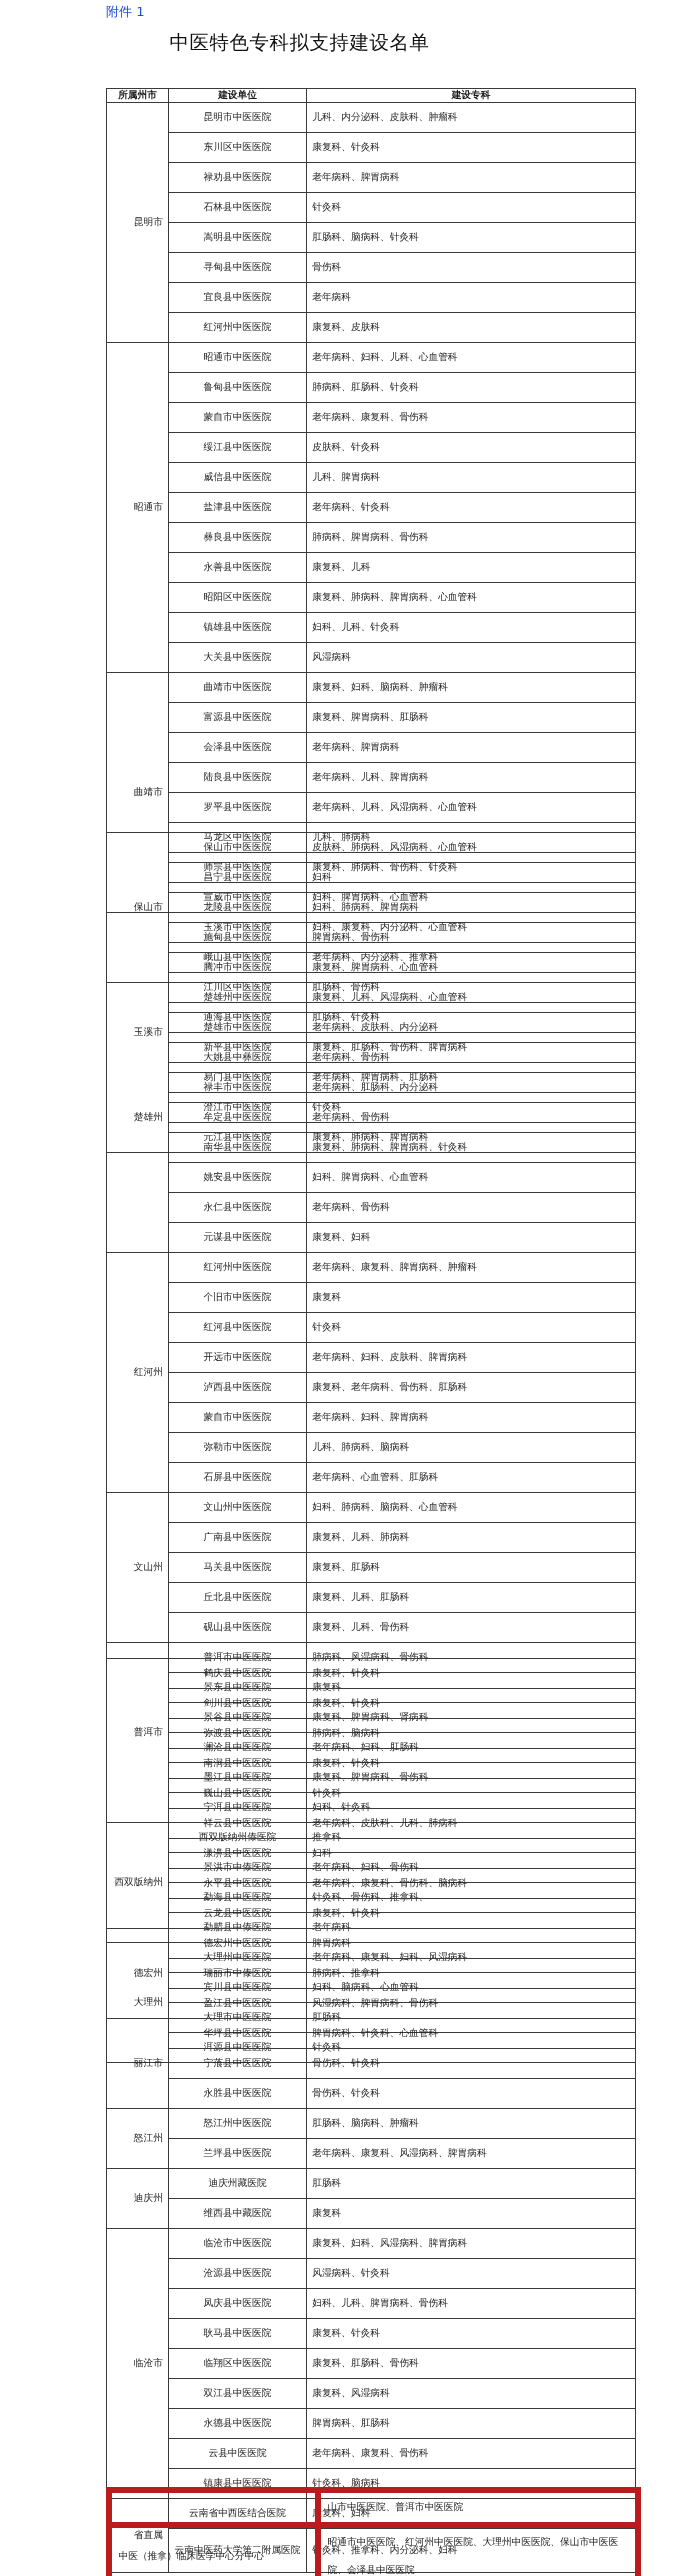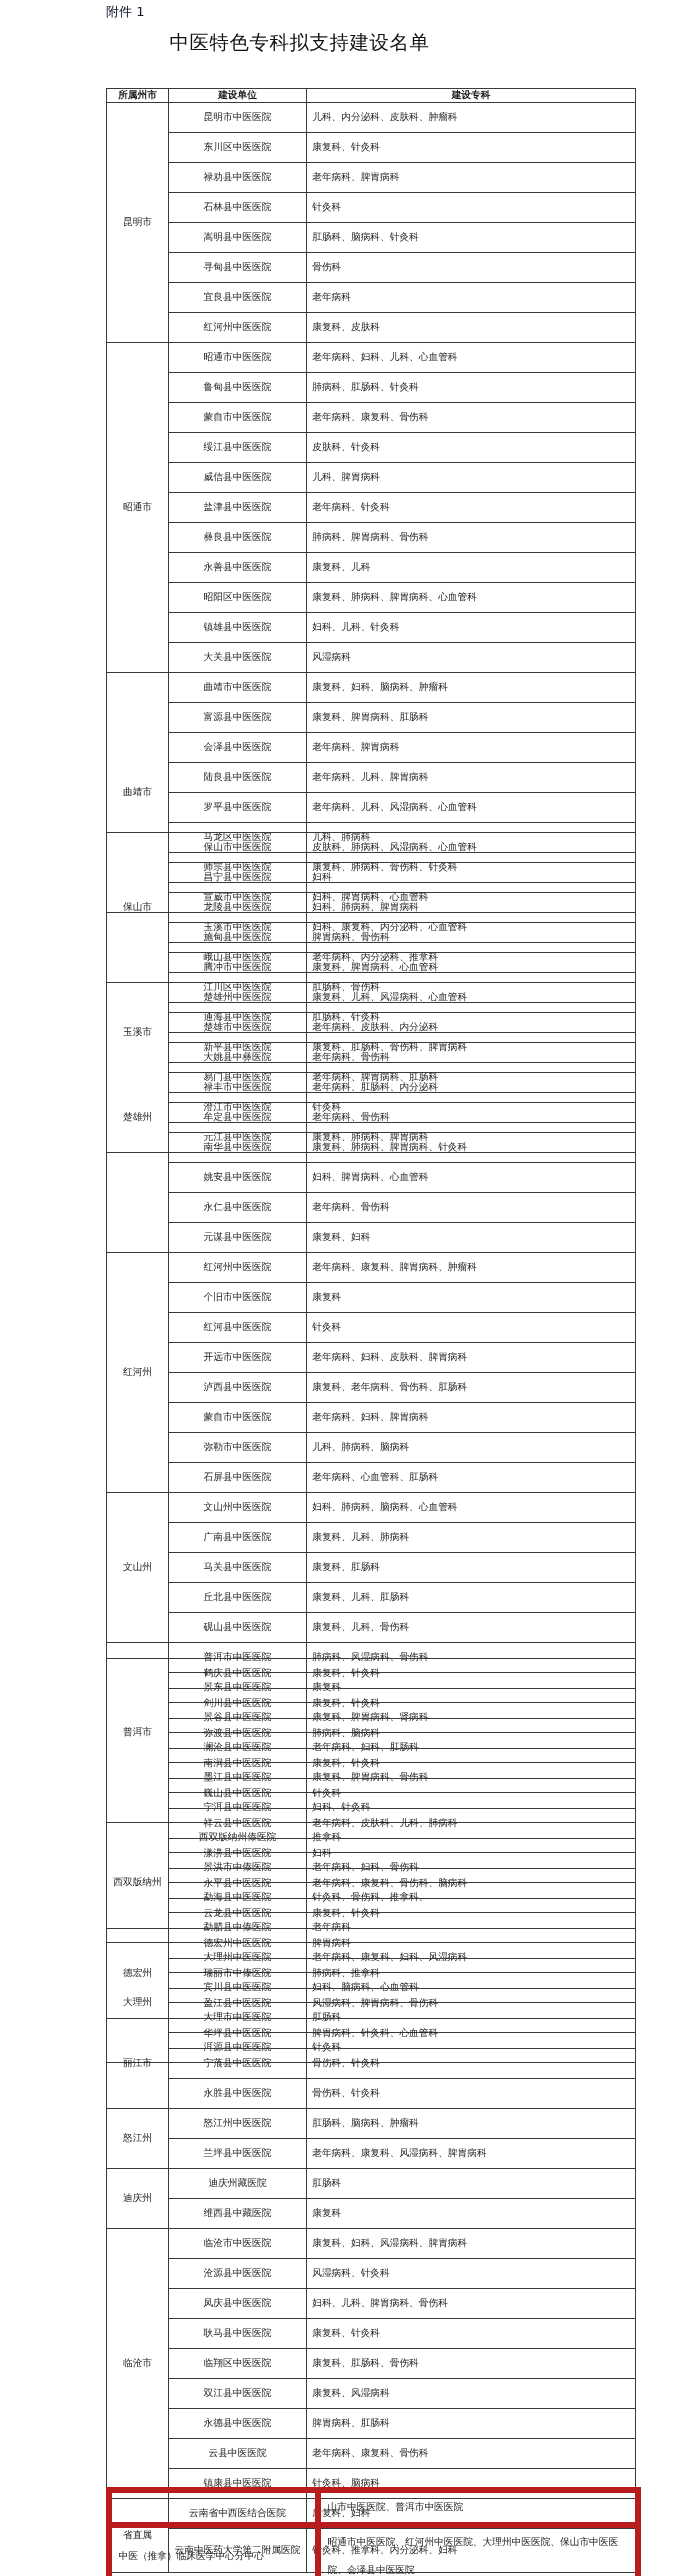--- a/index.html
+++ b/index.html
@@ -1,24 +1,24 @@
 <!DOCTYPE html>
 <html style="font-size:10.4px"><head>
 <meta charset="utf-8">
 <style>
   * { box-sizing: border-box; margin: 0; padding: 0; }
   html, body { width: 700px; background: #ffffff; }
   body { font-family: "DejaVu Sans", "Liberation Sans", sans-serif; color: #1a1a1a; position: relative; height: 2576px; overflow: hidden; }
-  .attach { position: absolute; left: 106px; top: 2.6px; font-size: 13px; color: #0f172a; }
+  .attach { position: absolute; left: 106px; top: 2.6px; font-size: 13px; color: #1d4ed8; }
   .title { position: absolute; left: 0; width: 599px; top: 28.5px; text-align: center; font-size: 19.4px; font-family: "DejaVu Serif", "Liberation Serif", serif; letter-spacing: 0.6px; color: #111; }
   table.t { position: absolute; left: 106px; width: 529px; border-collapse: collapse; table-layout: fixed; }
   table.t td, table.t th { border: 1px solid #3a3a3a; font-size: 9.7px; height: 30px; padding: 0 5.2px; vertical-align: middle; overflow: hidden; white-space: nowrap; }
   table.t th { font-weight: bold; text-align: center; height: 14px; font-size: 9.7px; }
   col.c1 { width: 62px; } col.c2 { width: 138px; } col.c3 { width: 329px; }
-  td.city { text-align: center; white-space: normal; line-height: 14.3px; }
+  td.city { text-align: right; white-space: normal; line-height: 14.3px; }
   td.unit { text-align: center; }
   td.unit.wrap { white-space: normal; line-height: 14.3px; }
   td.spec { text-align: left; padding-left: 9px; }
   table.c td, table.c th { border: 6px solid #b91c1c; font-size: 9.7px; padding: 0 6.5px; vertical-align: middle; }
   table.c td.sp { height: 58px; white-space: nowrap; }
   table.c td.u { white-space: normal; line-height: 28.5px; font-size: 9.7px; }
   col.d1 { width: 209px; } col.d2 { width: 320px; }
 </style>
 </head>
 <body>

